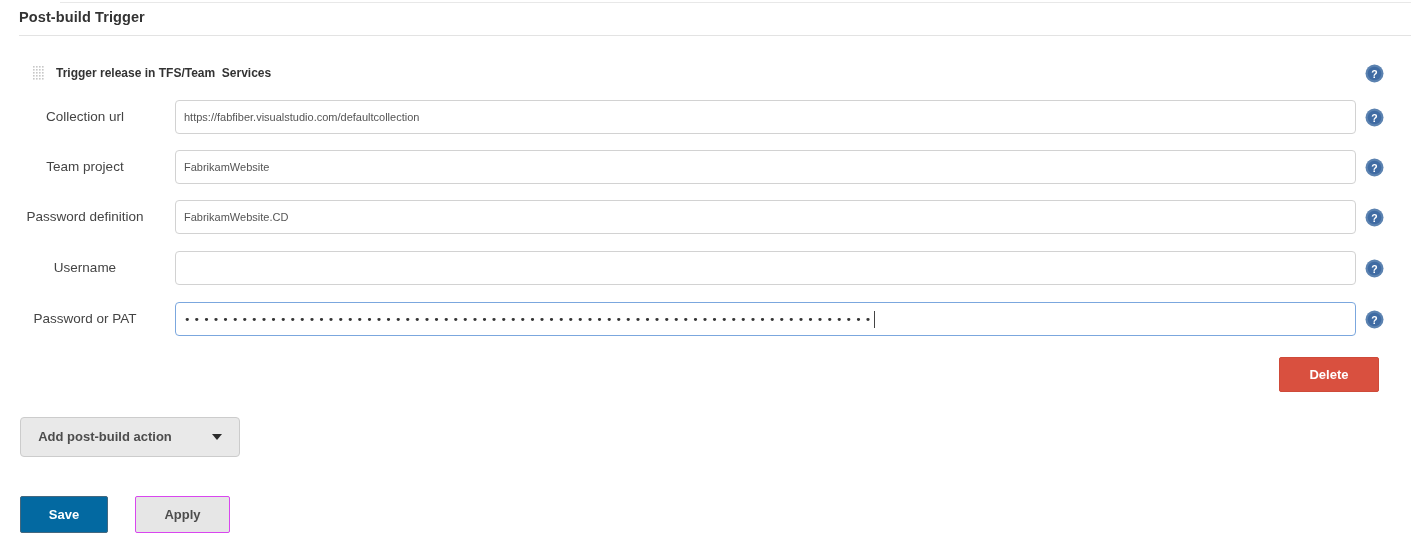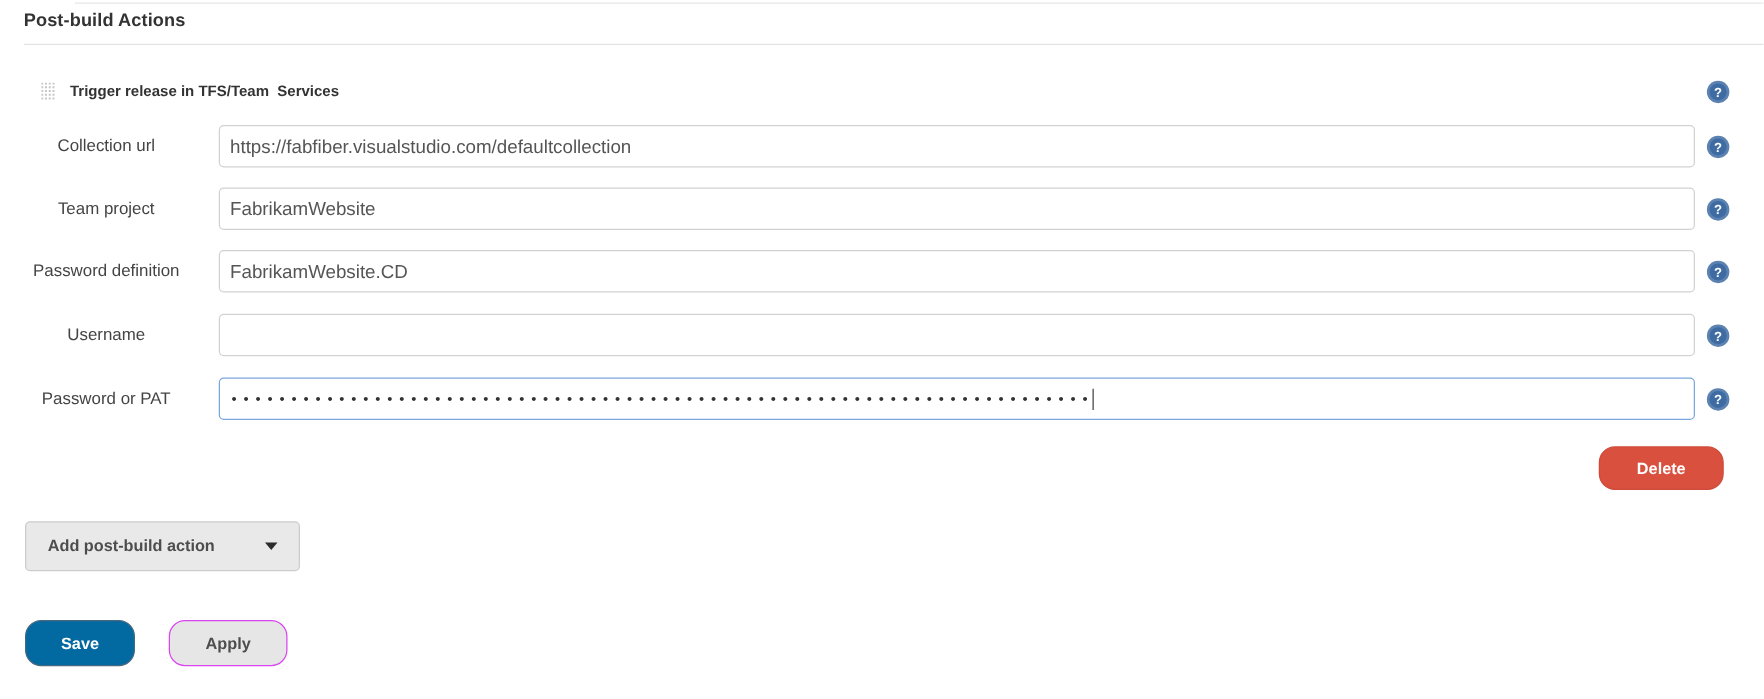--- a/index.html
+++ b/index.html
@@ -95,21 +95,21 @@
   .field-input {
     position: absolute;
     left: 175px;
     width: 1181px;
     height: 34px;
     box-sizing: border-box;
     border: 1px solid #d2d2d2;
     border-radius: 4px;
     background: #ffffff;
     font-family: "Liberation Sans", sans-serif;
-    font-size: 15px;
+    font-size: 11px;
     color: #555555;
     padding: 0 8px;
     outline: none;
   }
   .pw-display {
     position: absolute;
     left: 175px;
     width: 1181px;
     height: 34px;
     box-sizing: border-box;
@@ -138,21 +138,21 @@
   }
 
   
   .btn {
     position: absolute;
     box-sizing: border-box;
     font-family: "Liberation Sans", sans-serif;
     font-size: 13px;
     font-weight: bold;
     cursor: pointer;
-    border-radius: 13px;
+    border-radius: 2px;
     text-align: center;
     white-space: nowrap;
     padding: 0;
   }
   .btn-delete {
     left: 1279px;
     top: 357px;
     width: 100px;
     height: 35px;
     background: #d9503f;
@@ -202,21 +202,21 @@
     border: 1px solid #d946ef;
     color: #4d4d4d;
     line-height: 35px;
   }
 </style>
 </head>
 <body>
 
 <div class="rule-top"></div>
 
-<div class="section-title">Post-build Actions</div>
+<div class="section-title">Post-build Trigger</div>
 
 <div class="rule-under-title"></div>
 
 <div class="block-header">
   <span class="drag-handle">
     <svg width="11" height="14" viewBox="0 0 11 14" xmlns="http://www.w3.org/2000/svg">
       <g fill="#9a9a9a">
         <rect x="0" y="0" width="1.6" height="1.6"></rect>
           <rect x="3" y="0" width="1.6" height="1.6"></rect>
           <rect x="6" y="0" width="1.6" height="1.6"></rect>

